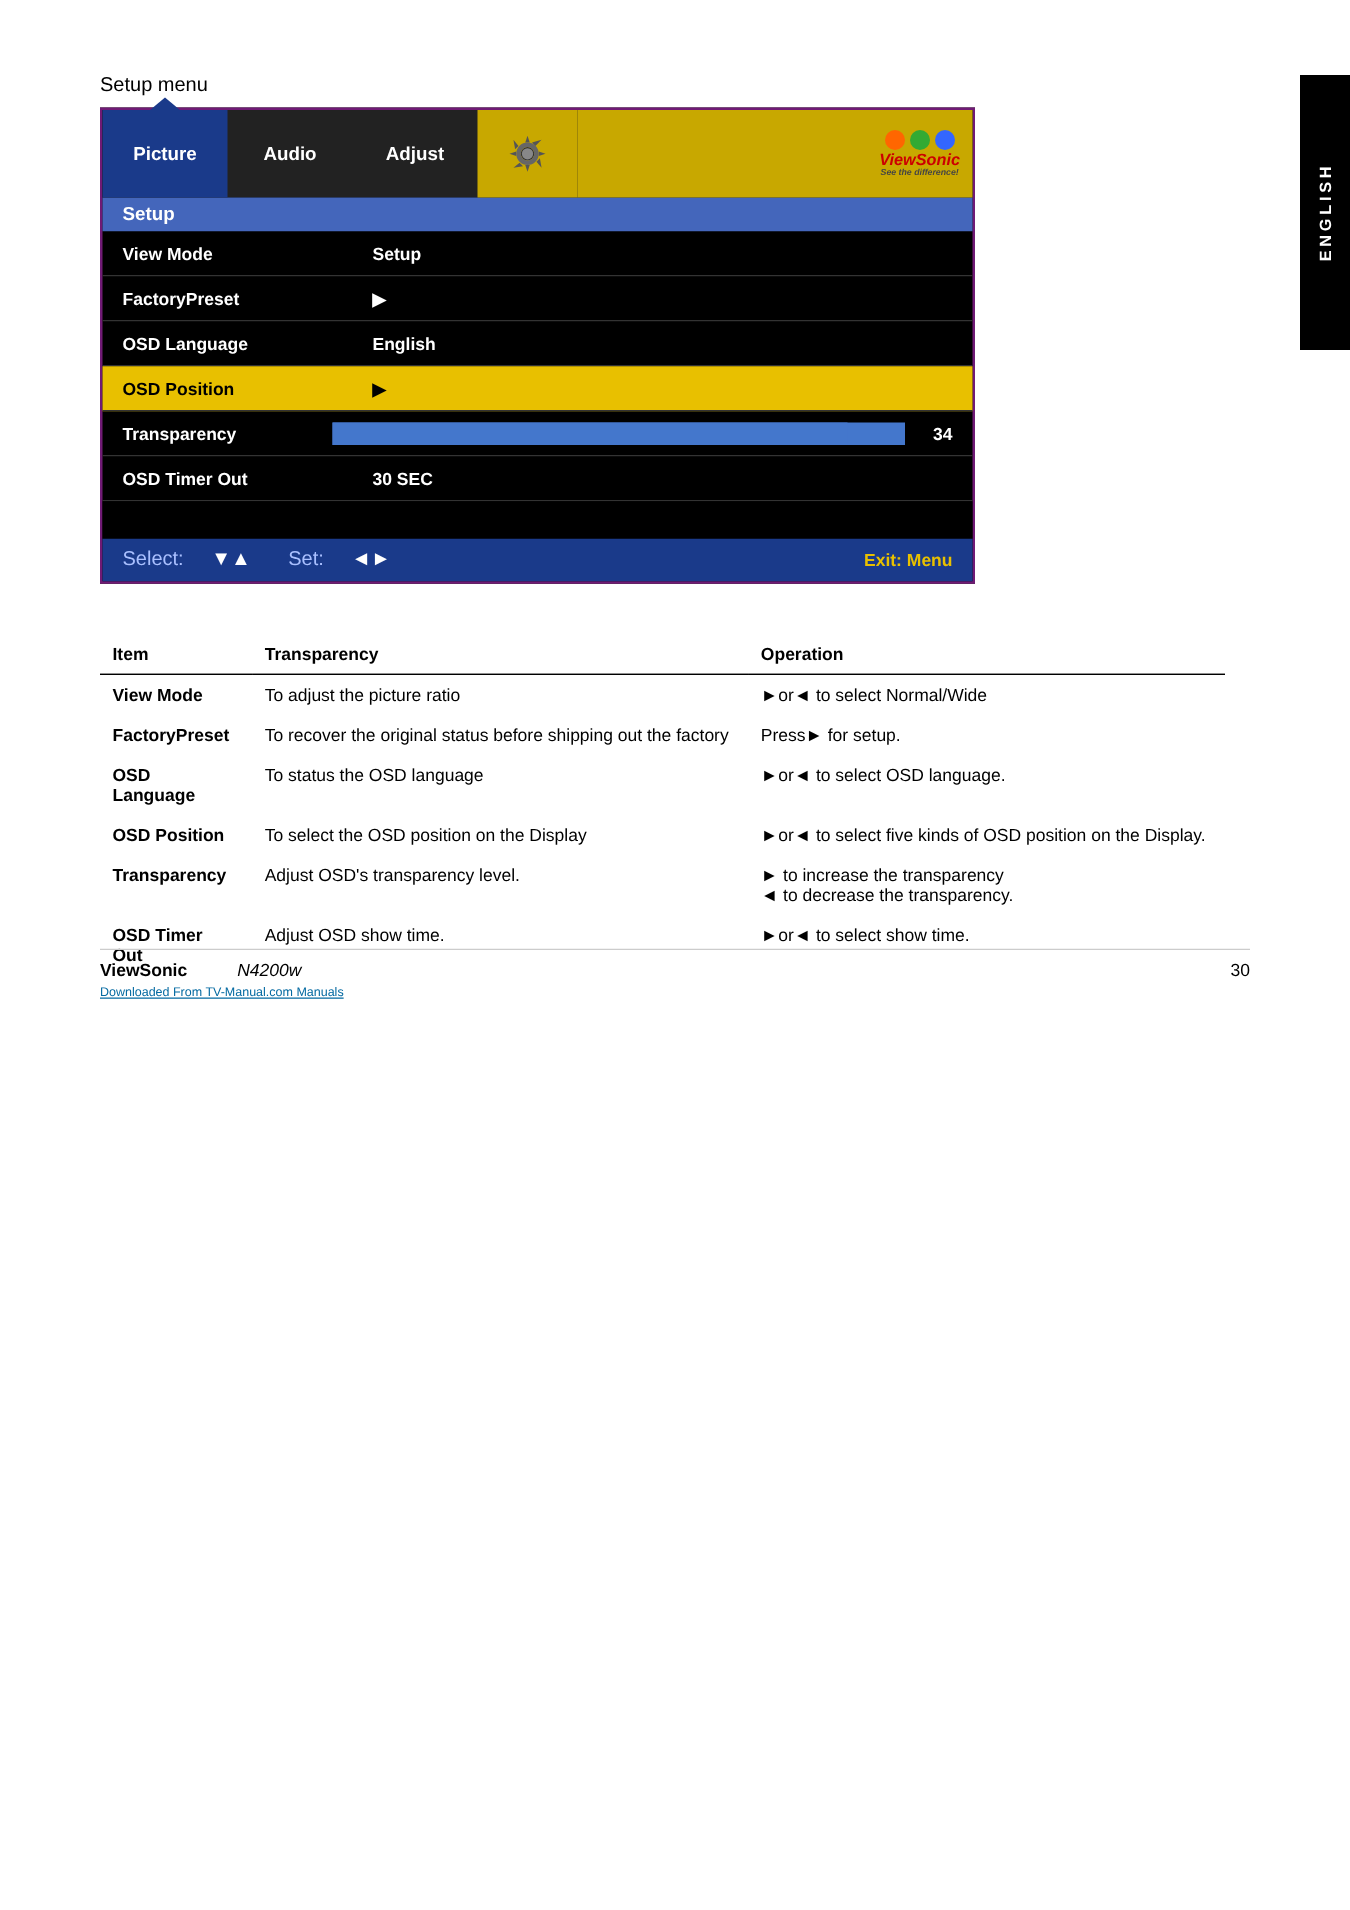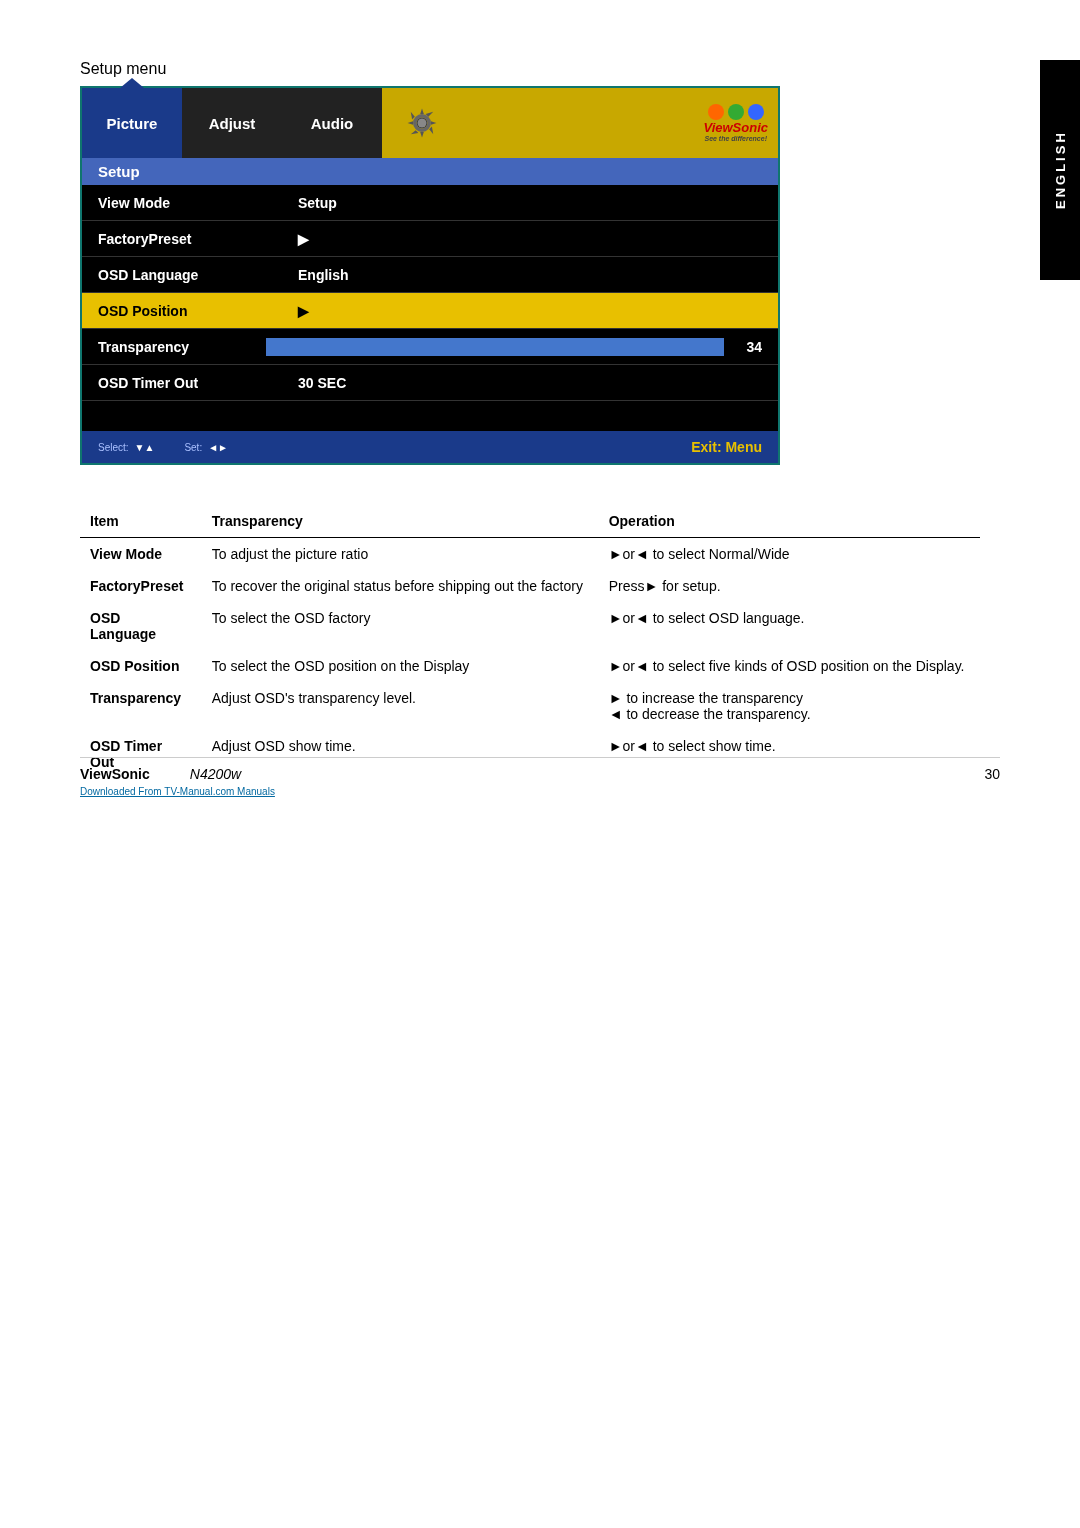--- a/index.html
+++ b/index.html
@@ -41,21 +41,21 @@
 
     
     .setup-menu-title {
       font-size: 16px;
       font-weight: normal;
       margin-bottom: 8px;
     }
 
     
     .osd-box {
-      border: 2px solid #0f766e;
+      border: 2px solid #701a75;
       background: #000;
       width: 700px;
       margin-bottom: 40px;
     }
 
     
     .tab-bar {
       display: flex;
       align-items: stretch;
       height: 70px;
@@ -188,24 +188,24 @@
     .bottom-bar {
       background: #1a3a8a;
       display: flex;
       align-items: center;
       padding: 8px 16px;
       gap: 30px;
     }
 
     .bottom-item {
       color: #fff;
-      font-size: 10px;
-      display: flex;
-      align-items: center;
-      gap: 6px;
+      font-size: 16px;
+      display: flex;
+      align-items: center;
+      gap: 22px;
     }
 
     .bottom-label {
       color: #aac0ff;
     }
 
     .bottom-arrows {
       color: #fff;
     }
 
@@ -353,25 +353,25 @@
   <div class="osd-box">
 
     <div class="tab-bar">
 
       <div class="tab-item picture-tab active-tab">
         <div class="tab-triangle"></div>
         <span>Picture</span>
       </div>
 
       <div class="tab-item">
+        <span>Audio</span>
+      </div>
+
+      <div class="tab-item">
         <span>Adjust</span>
-      </div>
-
-      <div class="tab-item">
-        <span>Audio</span>
       </div>
 
       <div class="tab-item gear-tab">
         <svg class="gear-icon-svg" viewBox="0 0 40 40">
           <circle cx="20" cy="20" r="6" fill="#333"></circle>
           <path d="M20 4 L22 10 L18 10 Z" fill="#555"></path>
           <path d="M20 36 L22 30 L18 30 Z" fill="#555"></path>
           <path d="M4 20 L10 22 L10 18 Z" fill="#555"></path>
           <path d="M36 20 L30 22 L30 18 Z" fill="#555"></path>
           <path d="M7.5 7.5 L12 13 L9 16 Z" fill="#555"></path>
@@ -461,21 +461,21 @@
         <td class="col-desc">To adjust the picture ratio</td>
         <td class="col-op">►or◄ to select Normal/Wide</td>
       </tr>
       <tr>
         <td class="col-item"><strong>FactoryPreset</strong></td>
         <td class="col-desc">To recover the original status before shipping out the factory</td>
         <td class="col-op">Press► for setup.</td>
       </tr>
       <tr>
         <td class="col-item"><strong>OSD<br>Language</strong></td>
-        <td class="col-desc">To select the OSD factory</td>
+        <td class="col-desc">To status the OSD language</td>
         <td class="col-op">►or◄ to select OSD language.</td>
       </tr>
       <tr>
         <td class="col-item"><strong>OSD Position</strong></td>
         <td class="col-desc">To select the OSD position on the Display</td>
         <td class="col-op">►or◄ to select five kinds of OSD position on the Display.</td>
       </tr>
       <tr>
         <td class="col-item"><strong>Transparency</strong></td>
         <td class="col-desc">Adjust OSD's transparency level.</td>

